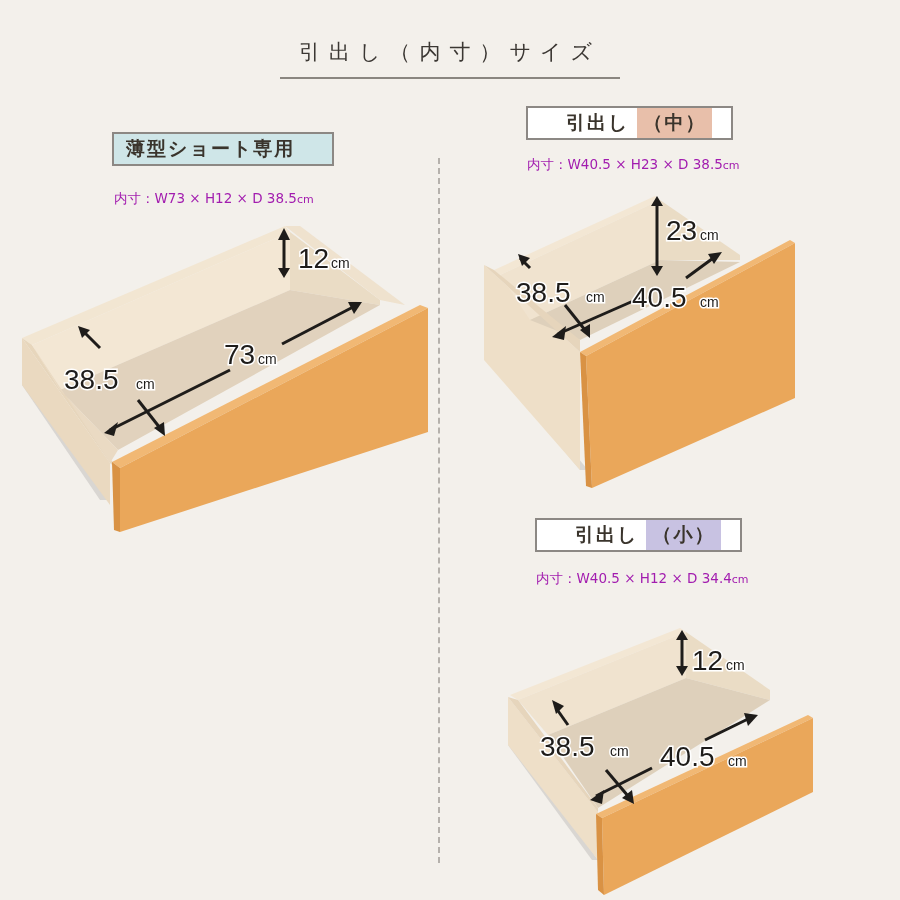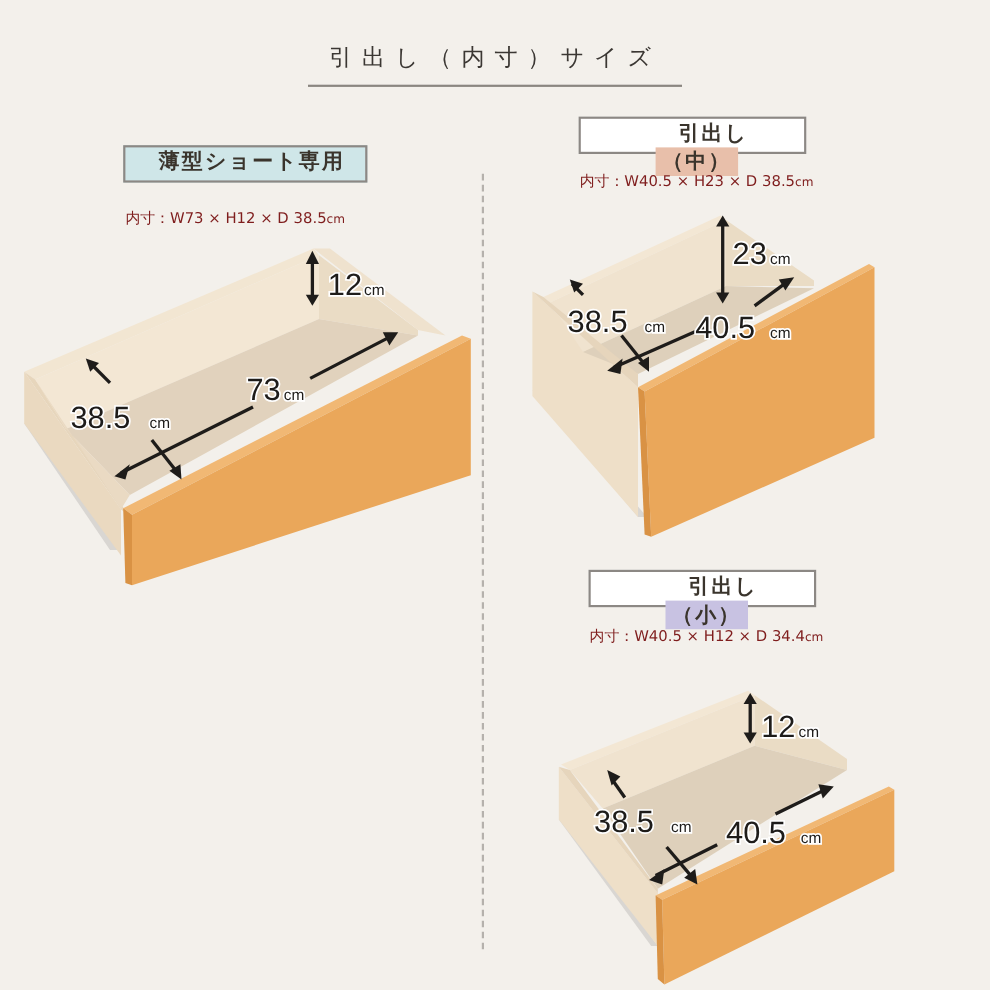--- a/index.html
+++ b/index.html
@@ -1,27 +1,27 @@
 <!DOCTYPE html>
 <html><head>
 <meta charset="utf-8">
 <style>
   html,body{margin:0;padding:0;}
   body{width:900px;height:900px;background:#f3f0eb;position:relative;overflow:hidden;font-family:"DejaVu Sans","Liberation Sans",sans-serif;color:#3a3632;}
   .abs{position:absolute;}
   .title{left:0;width:900px;top:38px;text-align:center;font-size:21px;letter-spacing:9px;color:#3b3733;}
   .title-rule{left:280px;top:77px;width:340px;height:2px;background:#8a8680;}
   .divider{left:438px;top:158px;width:0;height:705px;border-left:2px dashed #b5b1ac;}
-  .tag{border:2px solid #8c8884;height:34px;display:flex;align-items:center;font-size:19px;font-weight:bold;letter-spacing:2px;color:#3a342c;box-sizing:border-box;flex-direction:column;}
+  .tag{border:2px solid #8c8884;height:34px;display:flex;align-items:center;font-size:19px;font-weight:bold;letter-spacing:2px;color:#3a342c;box-sizing:border-box;}
   .tag-thin{left:112px;top:132px;width:222px;background:#cfe6e8;padding-left:12px;}
   .tag-mid{left:526px;top:106px;width:207px;background:#fff;}
   .tag-small{left:535px;top:518px;width:207px;background:#fff;}
   .tag .base{padding-left:38px;}
   .tag .hl{padding:0 6px;height:100%;display:flex;align-items:center;margin-left:8px;}
-  .spec{font-size:13.5px;color:#7f1d1d;white-space:nowrap;}
+  .spec{font-size:13.5px;color:#a21caf;white-space:nowrap;}
   .spec .unit{font-size:11px;}
   .dim{font-family:"Liberation Sans","DejaVu Sans",sans-serif;font-size:28px;fill:#1e1c1a;stroke:#fff;stroke-width:3px;paint-order:stroke;}
   .dimu{font-size:14px;}
   svg{position:absolute;overflow:visible;}
 </style>
 </head>
 <body>
 
 <div class="abs title">引出し（内寸）サイズ</div>
 <div class="abs title-rule"></div>

